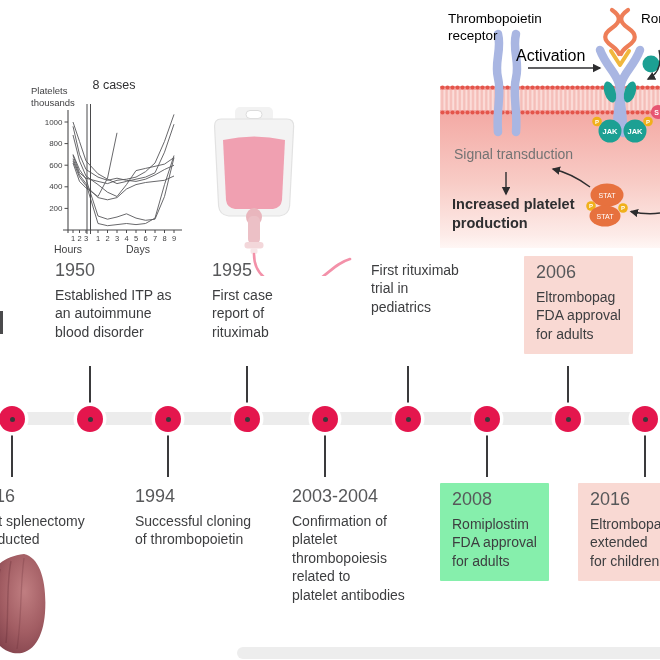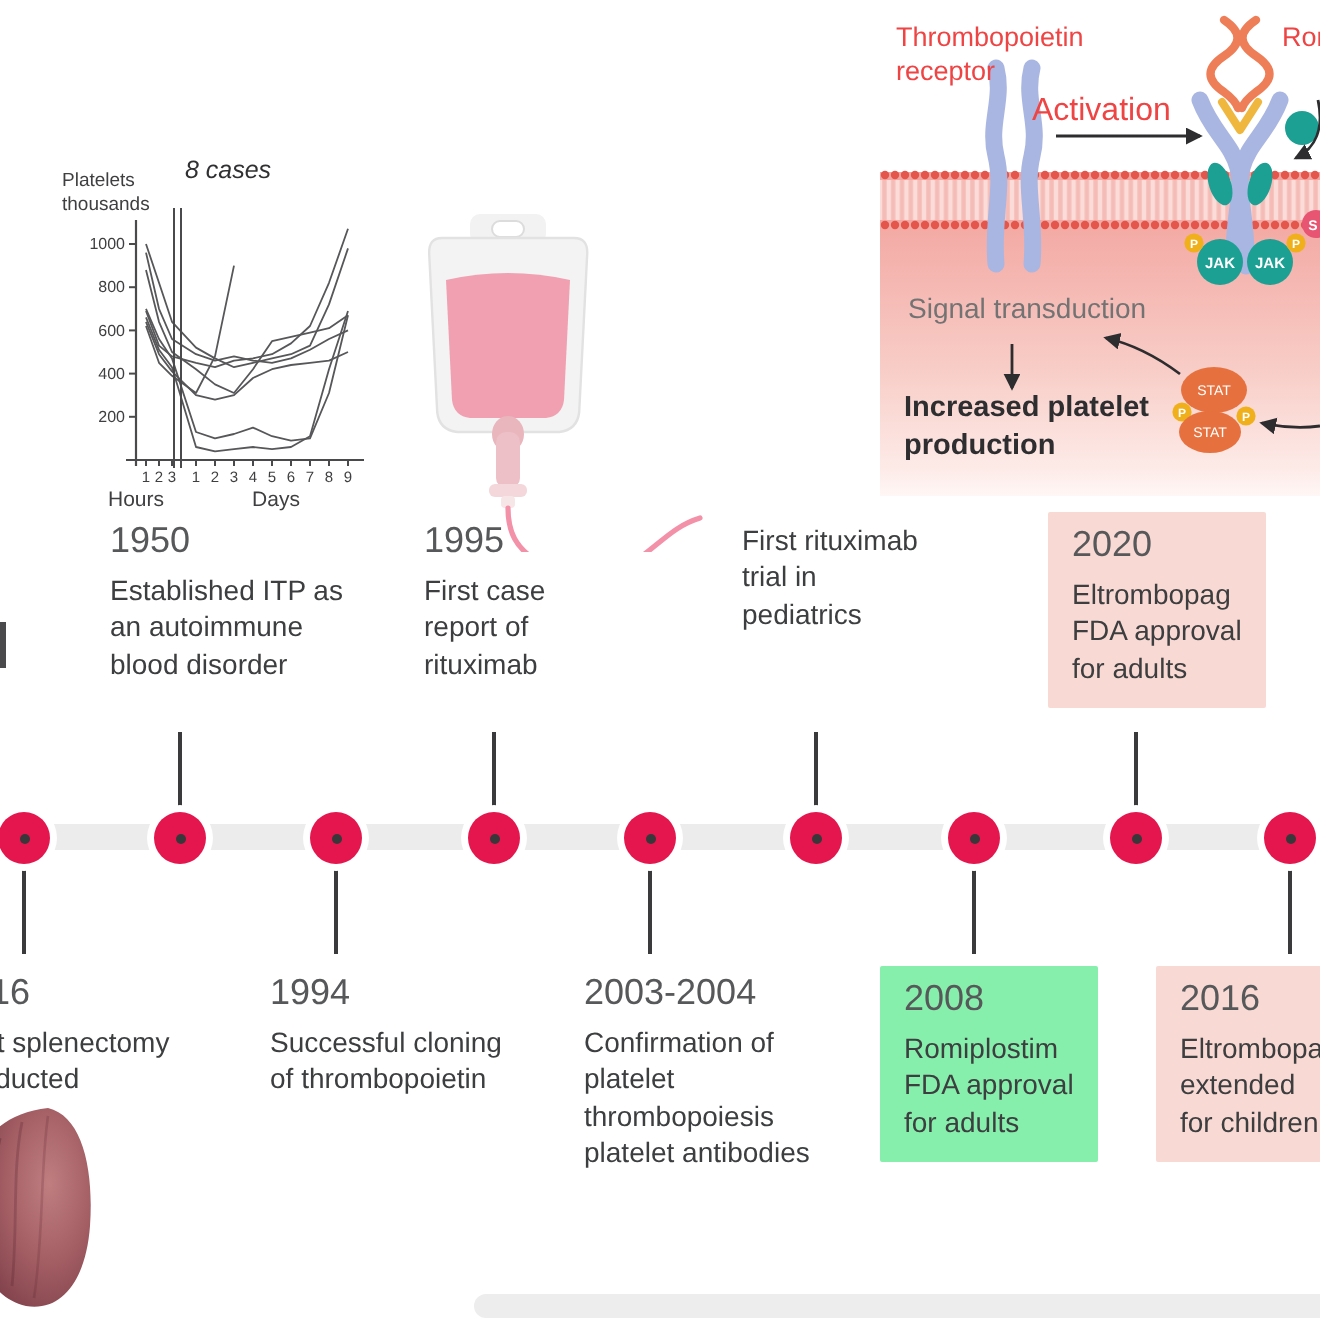--- a/index.html
+++ b/index.html
@@ -4,26 +4,26 @@
 <style>
   * { margin:0; padding:0; box-sizing:border-box; }
   html,body { width:660px; height:660px; background:#fff; }
   body { font-family:"Liberation Sans", sans-serif; color:#3e3f41; }
   .canvas { position:relative; width:660px; height:660px; overflow:hidden; background:#fff; }
   .abs { position:absolute; }
   svg { font-family:inherit; display:block; }
 
   
   .chart-title { left:14px; top:60px; width:200px; text-align:center; font-size:12.5px; color:#303032; }
-  .chart-subtitle { left:14px; top:78px; width:200px; text-align:center; font-size:12.5px; color:#303032;font-style:italic; }
+  .chart-subtitle { left:14px; top:78px; width:200px; text-align:center; font-size:12.5px; color:#303032; }
   .chart-ylabel { left:31px; top:85px; font-size:9.5px; line-height:1.25; color:#3f3f41; }
   #chart-svg { left:20px; top:100px; }
 
   
-  .cell-label { font-size:13.5px; color:#ef4444; line-height:1.25; }
+  .cell-label { font-size:13.5px; color:#000000; line-height:1.25; }
   .receptor-label { left:448px; top:11px; }
   .activation-label { left:516px; top:46px; font-size:16px;text-align:right; }
   .ligand-label { left:641px; top:11px; white-space:nowrap; }
   .signal-label { left:454px; top:146px; font-size:14px; color:#737373; }
   .increased-label { left:452px; top:195px; font-size:14.5px; font-weight:bold; color:#2e2e30; line-height:1.3; }
 
   
   .tl-bar { left:-12px; top:412px; width:684px; height:13px; background:#ececec; border-radius:7px; z-index:1; }
   .tl-conn { width:2px; background:#3a3a3c; z-index:2; }
   .tl-dot { width:26px; height:26px; border-radius:50%; box-shadow:0 0 0 3.5px #fff; z-index:3; }
@@ -304,20 +304,21 @@
       </div>
       <div class="abs tl-conn" style="left: 324px; top: 419px; height: 58px;"></div>
       <div class="abs tl-dot" style="left: 312px; top: 406px; background: rgb(228, 22, 77);">
         <div class="pip"></div>
       </div>
       <div class="abs tl-event" style="left: 292px; top: 487px;">
         <span class="year">2003-2004</span>
         <div class="dline">Confirmation of</div>
         <div class="dline">platelet</div>
         <div class="dline">thrombopoiesis</div>
+        <div class="dline">related to</div>
         <div class="dline">platelet antibodies</div>
       </div>
       <div class="abs tl-conn" style="left: 407px; top: 366px; height: 47px;"></div>
       <div class="abs tl-dot" style="left: 395px; top: 406px; background: rgb(228, 22, 77);">
         <div class="pip"></div>
       </div>
       <div class="abs tl-event" style="left: 371px; top: 261px;">
         <div class="dline">First rituximab</div>
         <div class="dline">trial in</div>
         <div class="dline">pediatrics</div>
@@ -330,21 +331,21 @@
         <span class="year">2008</span>
         <div class="dline">Romiplostim</div>
         <div class="dline">FDA approval</div>
         <div class="dline">for adults</div>
       </div>
       <div class="abs tl-conn" style="left: 567px; top: 366px; height: 47px;"></div>
       <div class="abs tl-dot" style="left: 555px; top: 406px; background: rgb(228, 22, 77);">
         <div class="pip"></div>
       </div>
       <div class="abs tl-event boxed" style="background: rgb(249, 217, 211); left: 524px; top: 256px;">
-        <span class="year">2020</span>
+        <span class="year">2006</span>
         <div class="dline">Eltrombopag</div>
         <div class="dline">FDA approval</div>
         <div class="dline">for adults</div>
       </div>
       <div class="abs tl-conn" style="left: 644px; top: 419px; height: 58px;"></div>
       <div class="abs tl-dot" style="left: 632px; top: 406px; background: rgb(228, 22, 77);">
         <div class="pip"></div>
       </div>
       <div class="abs tl-event boxed" style="background: rgb(249, 217, 211); left: 578px; top: 483px;">
         <span class="year">2016</span>

